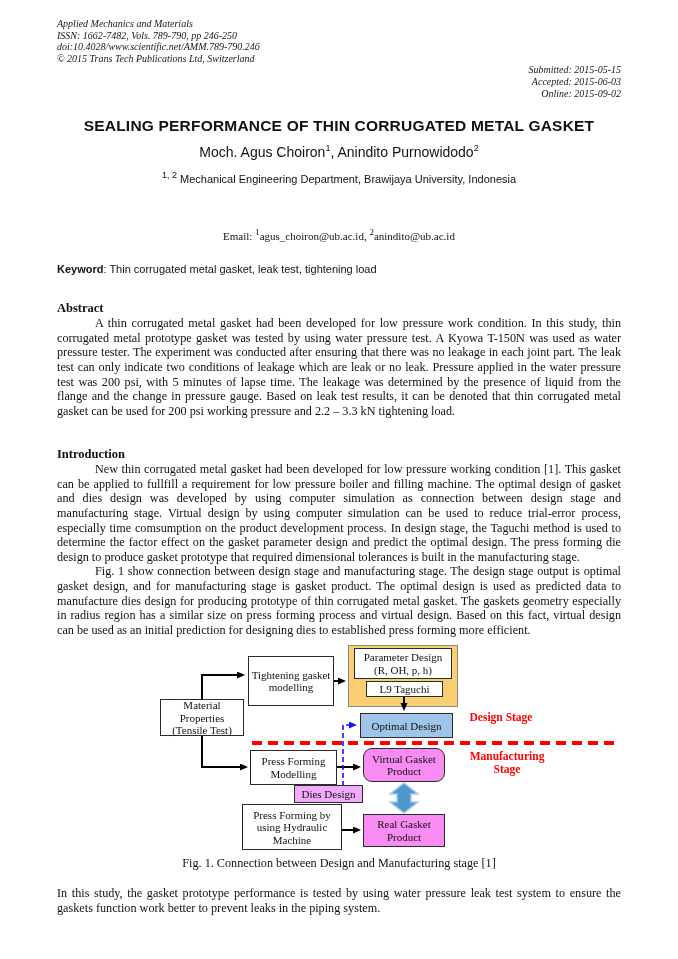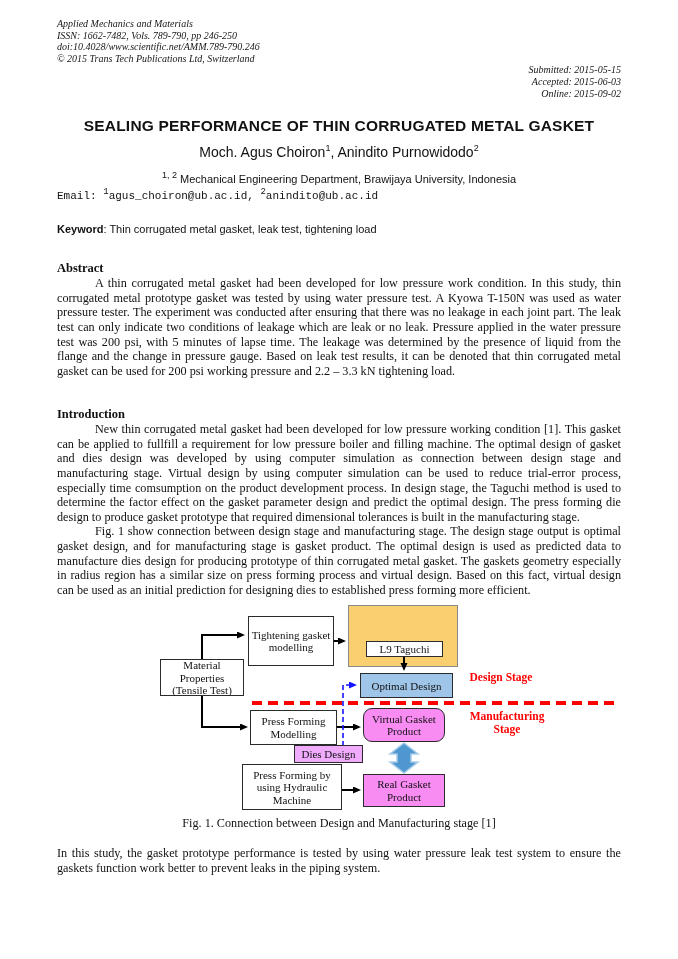--- a/index.html
+++ b/index.html
@@ -16,21 +16,21 @@
     overflow: hidden;
   }
   
   .hdr { display: flex; justify-content: space-between; font-style: italic; font-size: 10px; line-height: 11.6px; color: #161616; flex-direction: column; }
   .hdr-right { text-align: right; }
   
   .title { margin-top: 18px; text-align: center; font-family: "Liberation Sans", sans-serif; font-weight: bold; font-size: 15.5px; letter-spacing: 0.2px; }
   .authors { margin-top: 8px; text-align: center; font-family: "Liberation Sans", sans-serif; font-size: 14px; }
   .authors sup, .affil sup, .email-line sup { font-size: 9px; }
   .affil { margin-top: 9px; text-align: center; font-family: "Liberation Sans", sans-serif; font-size: 11px; line-height: 13.5px; }
-  .email-line { font-family: Liberation Mono, monospace; font-size: 11px; line-height: 13.5px; }
+  .email-line { text-align: center; font-family: Liberation Serif, serif; font-size: 11px; line-height: 13.5px; margin-top: 40px; }
   .keyword { margin-top: 20px; font-family: "Liberation Sans", sans-serif; font-size: 11px; }
   .keyword b { font-weight: bold; }
   
   .sec-head { margin-top: 26px; font-weight: bold; font-size: 12.5px; }
   .sec-head.intro { margin-top: 29px; }
   p.body { font-size: 12.2px; line-height: 14.6px; text-align: justify; text-indent: 38px; }
   p.body.cont { margin-top: 0; }
   p.body.noindent { text-indent: 0; }
   
   .fig-wrap { position: relative; width: 470px; height: 213px; margin: 3px 0 0 98px; font-family: "Liberation Serif", serif; }
@@ -81,20 +81,21 @@
   <p class="body cont">Fig. 1 show connection between design stage and manufacturing stage. The design stage output is optimal gasket design, and for manufacturing stage is gasket product. The optimal design is used as predicted data to manufacture dies design for producing prototype of thin corrugated metal gasket. The gaskets geometry especially in radius region has a similar size on press forming process and virtual design. Based on this fact, virtual design can be used as an initial prediction for designing dies to established press forming more efficient.</p>
 
   <div class="fig-wrap">
 
     <div class="fig-box" style="left:5px; top:59px; width:84px; height:37px;">Material Properties (Tensile Test)</div>
 
     <div class="fig-box" style="left:93px; top:16px; width:86px; height:50px;">Tightening gasket modelling</div>
 
     <div class="fig-box" style="left:193px; top:5px; width:110px; height:62px; background:#F9CF6F; border:1px solid #8a8a8a;"></div>
 
+    <div class="fig-box" style="left:199px; top:8px; width:98px; height:31px;">Parameter Design (R, OH, p, h)</div>
 
     <div class="fig-box" style="left:211px; top:41px; width:77px; height:16px;">L9 Taguchi</div>
 
     <div class="fig-box" style="left:205px; top:73px; width:93px; height:25px; background:#9FC5E8;">Optimal Design</div>
 
     <div class="fig-label" style="left:314px; top:71px; width:64px; color:#FF0000;">Design Stage</div>
 
     <div class="fig-box" style="left:95px; top:110px; width:87px; height:35px;">Press Forming Modelling</div>
 
     <div class="fig-box" style="left:208px; top:108px; width:82px; height:34px; background:#F88CF2;border-radius:9px;">Virtual Gasket Product</div>

